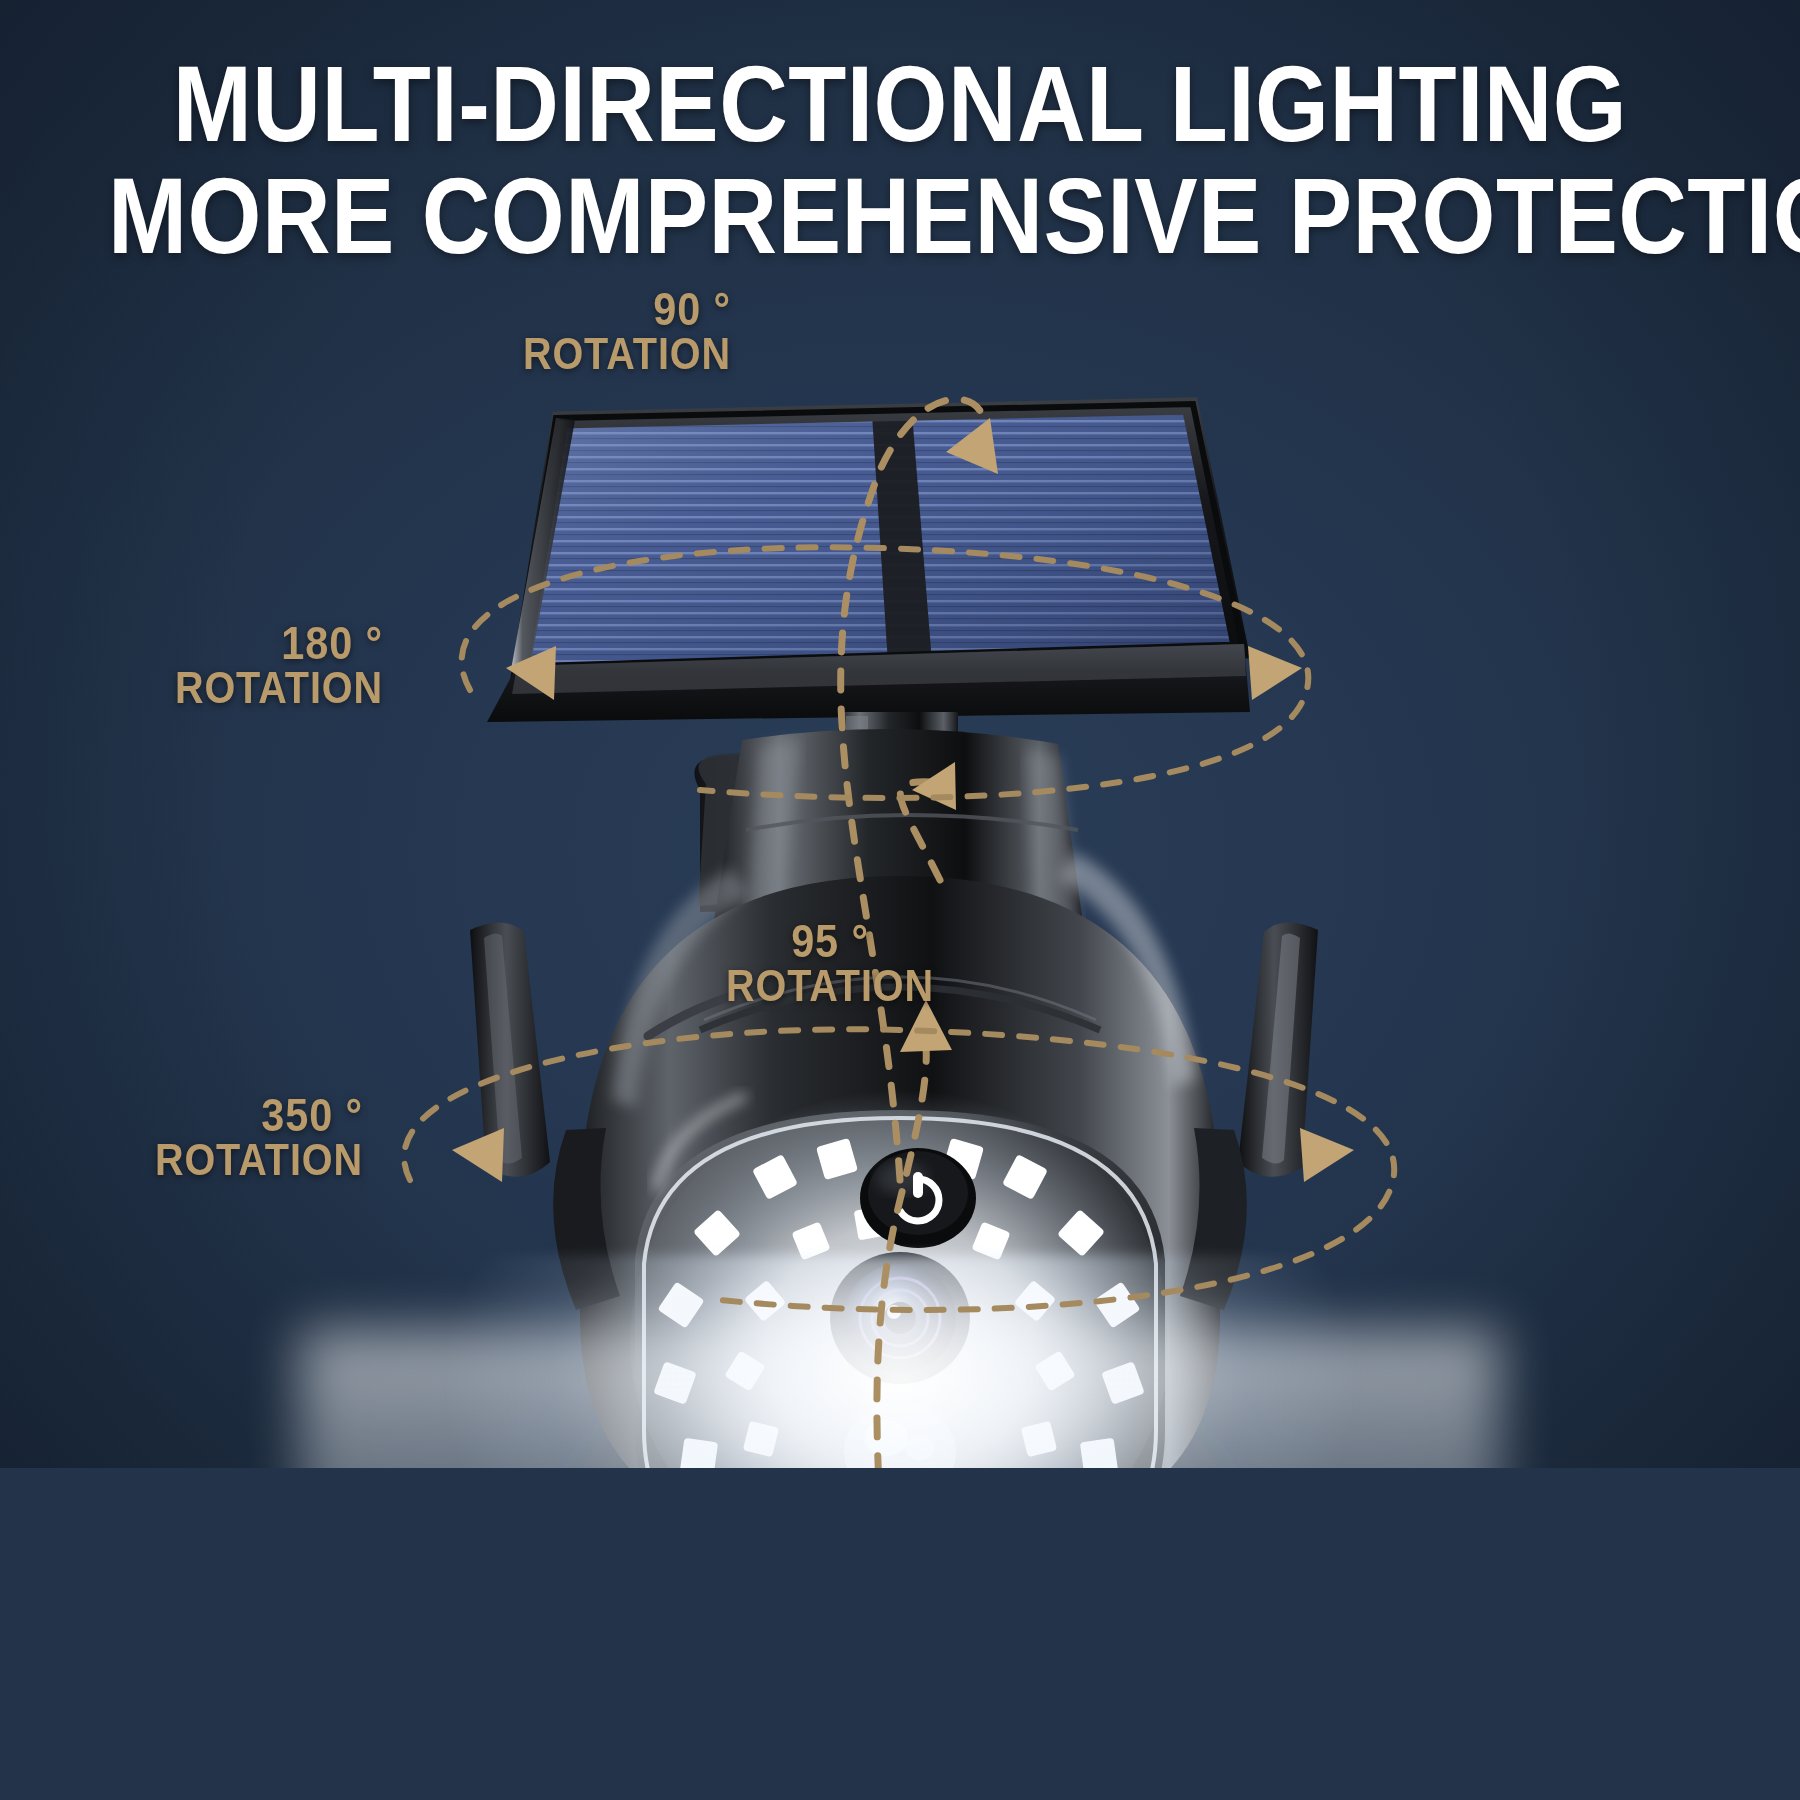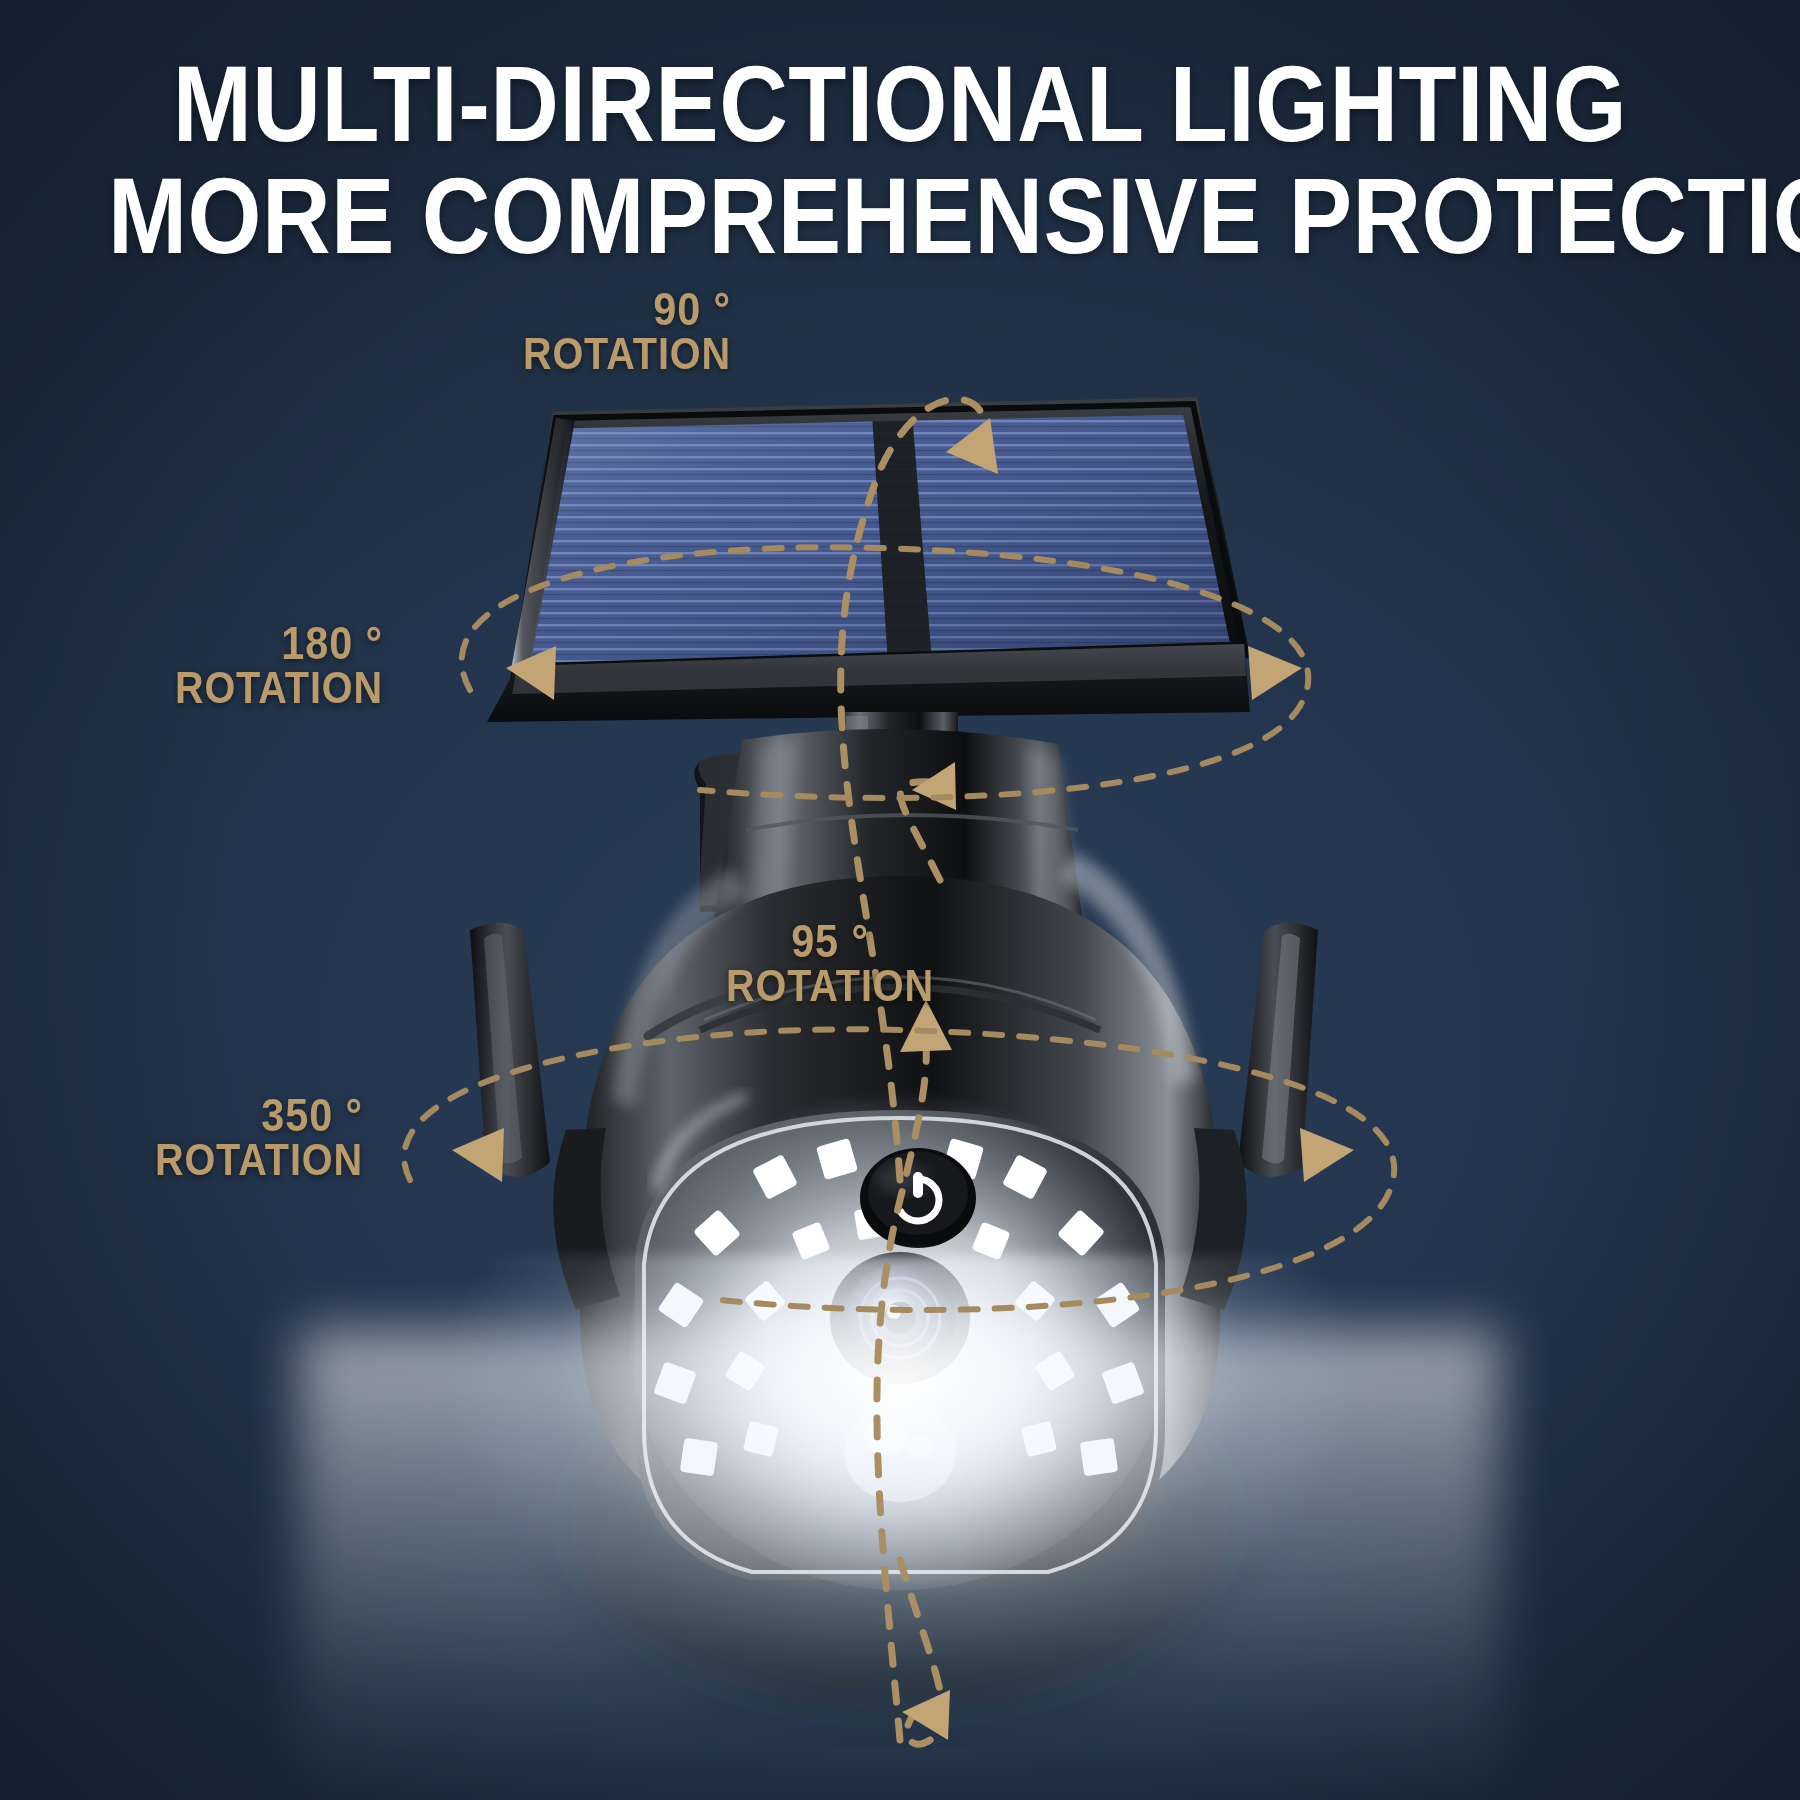--- a/index.html
+++ b/index.html
@@ -3,21 +3,21 @@
 <meta charset="utf-8">
 <title>Multi-Directional Lighting Infographic</title>
 <style>
   html,body{margin:0;padding:0;}
   body{
     width:1800px;height:1800px;overflow:hidden;
     background:#22334a;
     font-family:"Liberation Sans", sans-serif;
     position:relative;
   }
-  #stage{position:absolute;inset:0;width:1800px;height:1800px;overflow:hidden;}
+  #stage{position:absolute;inset:0;width:1800px;height:1468px;overflow:hidden;}
 
   
   .bg-base{position:absolute;inset:0;
     background:
       radial-gradient(ellipse 1250px 1000px at 50% 58%, #2a3d57 0%, #253751 38%, #20314696 68%, #1d2c40 100%),
       #22334a;}
   .bg-vig{position:absolute;inset:0;
     background:radial-gradient(ellipse 1400px 1400px at 50% 50%, rgba(0,0,0,0) 48%, rgba(10,17,27,.55) 100%);}
 
   

